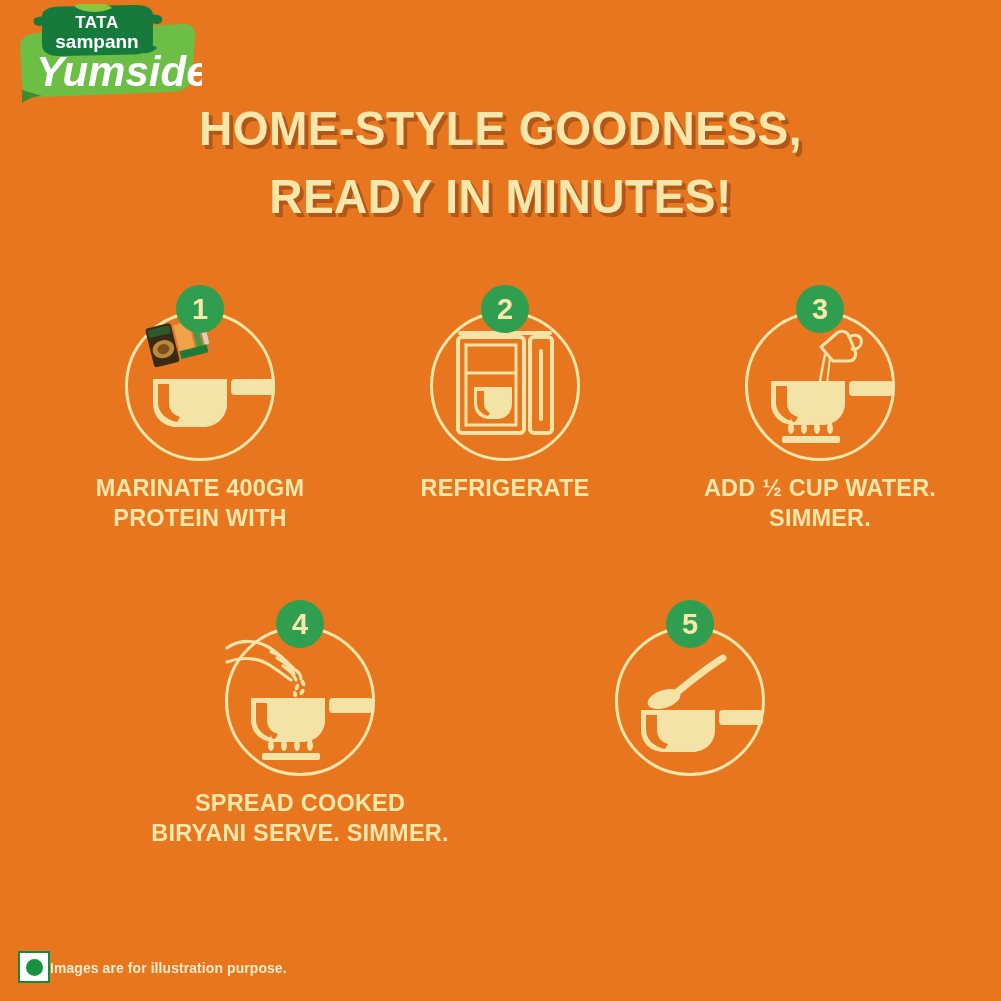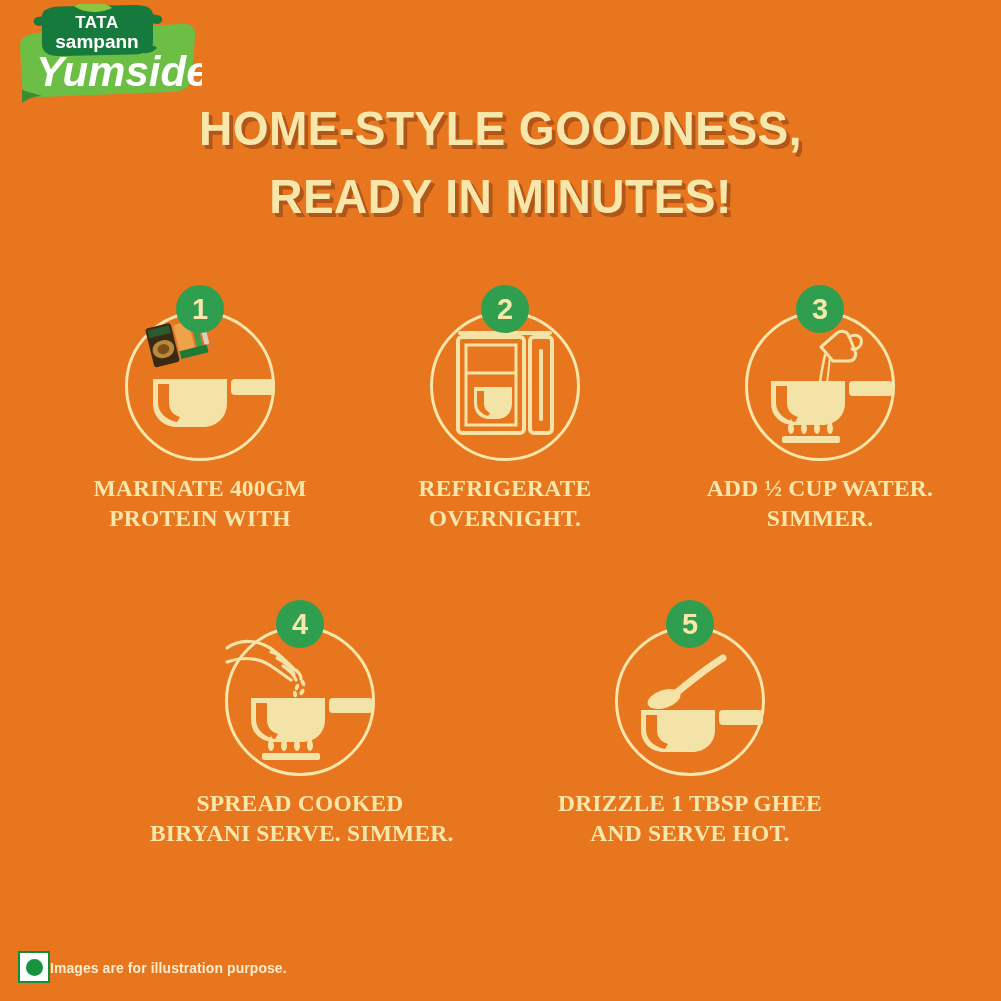--- a/index.html
+++ b/index.html
@@ -90,21 +90,21 @@
     position: absolute;
     left: 13px;
     top: 26px;
     width: 150px;
     height: 150px;
     z-index: 2;
   }
   .caption {
     margin-top: 12px;
     color: #f7e7ab;
-    font-family: Liberation Serif, serif;
+    font-family: Liberation Sans, sans-serif;
     font-weight: bold;
     font-size: 23.5px;
     line-height: 1.28;
     letter-spacing: 0.2px;
   }
   .caption .cl { display: block; white-space: nowrap; }
 
   
   #step-1 { left: 50px;  top: 285px; }
   #step-2 { left: 355px; top: 285px; }
@@ -224,21 +224,20 @@
         <line x1="111" y1="40" x2="111" y2="108" stroke="#f3e3a6" stroke-width="4" stroke-linecap="round"></line>
 
         <line x1="30" y1="22" x2="120" y2="22" stroke="#f3e3a6" stroke-width="4" stroke-linecap="round"></line>
 
         <path d="M44,76 L82,76 L82,92 C82,102 76,108 66,108 L60,108 C50,108 44,102 44,92 Z" fill="#f3e3a6"></path>
         <path d="M47,80 L54,80 L54,92 C54,97 56,100 60,102 L58,105 C51,103 47,98 47,92 Z" fill="#e8761f"></path>
       </svg>
     </div>
     <div class="caption">
       <span class="cl">REFRIGERATE</span>
-      <span class="cl">OVERNIGHT.</span>
     </div>
   </div>
 
   <div class="step" id="step-3">
     <div class="icon-box">
       <div class="icon-circle"></div>
       <div class="badge">3</div>
       <svg class="art" viewBox="0 0 150 150">
 
         <g fill="none" stroke="#f3e3a6" stroke-width="3" stroke-linejoin="round" stroke-linecap="round">
@@ -321,24 +320,20 @@
         <path d="M60,68 C72,58 92,42 108,32" fill="none" stroke="#f3e3a6" stroke-width="7" stroke-linecap="round"></path>
 
         <ellipse cx="49" cy="73" rx="17" ry="9" transform="rotate(-18 49 73)" fill="#f3e3a6"></ellipse>
 
         <path d="M26,84 L100,84 L100,104 C100,117 90,126 77,126 L49,126 C36,126 26,117 26,104 Z" fill="#f3e3a6"></path>
         <path d="M31,89 L42,89 L42,104 C42,111 46,116 53,118 L50,123 C39,121 31,113 31,104 Z" fill="#e8761f"></path>
 
         <rect x="104" y="84" width="44" height="15" rx="4" fill="#f3e3a6"></rect>
       </svg>
     </div>
-    <div class="caption">
-      <span class="cl">DRIZZLE 1 TBSP GHEE</span>
-      <span class="cl">AND SERVE HOT.</span>
-    </div>
   </div>
 
   <div class="footer">
     <div class="veg-mark">
       <div class="veg-dot"></div>
     </div>
     <div class="footer-note">Images are for illustration purpose.</div>
   </div>
 
 </div>

